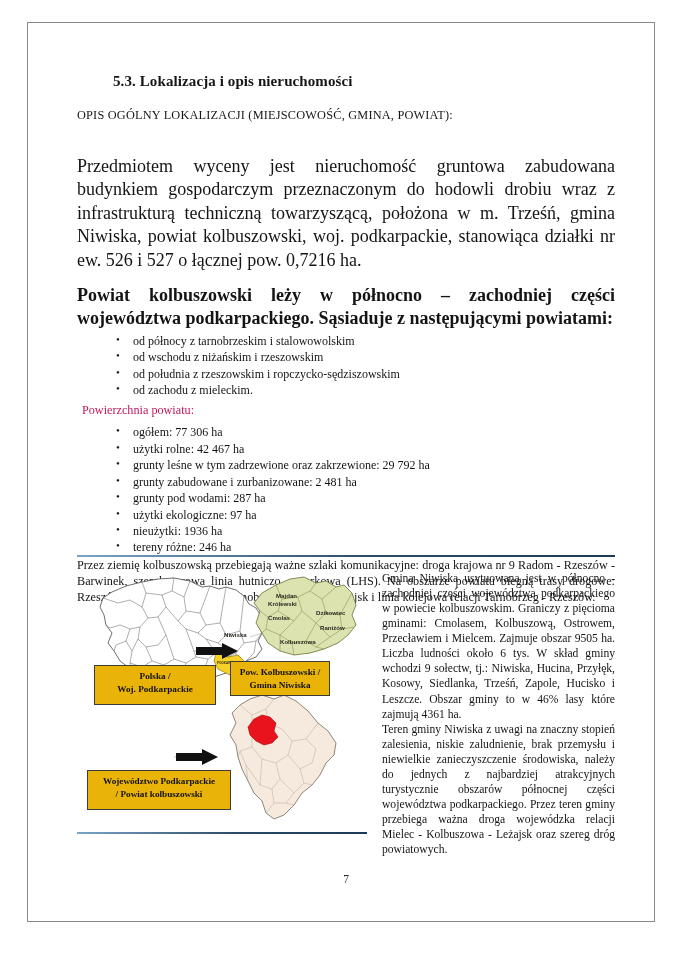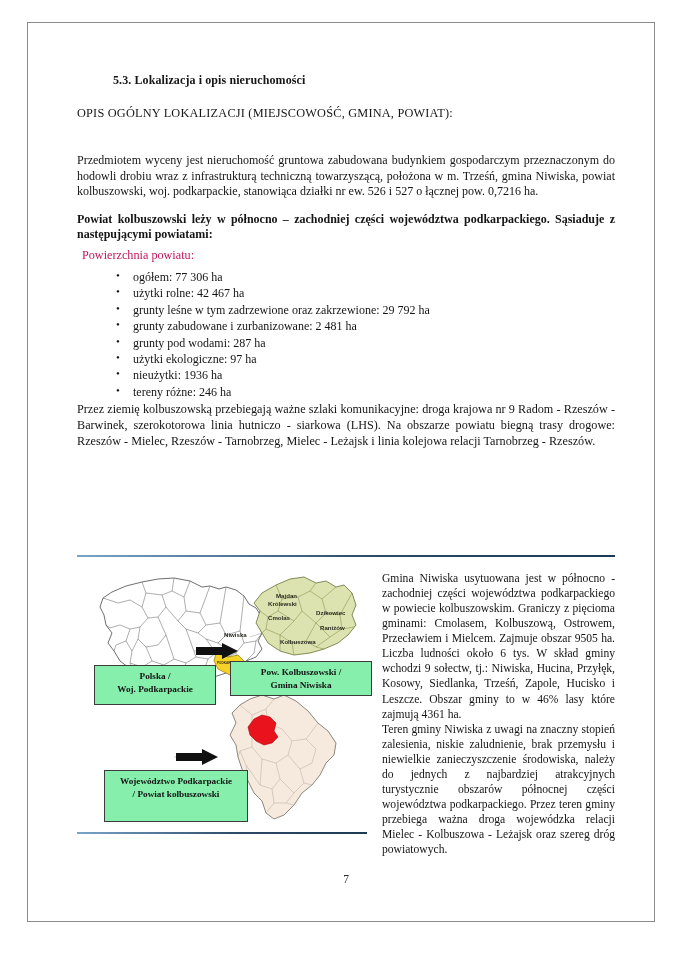--- a/index.html
+++ b/index.html
@@ -26,35 +26,35 @@
     box-sizing: border-box;
   }
   .page-inner {
     position: absolute;
     left: 49px;
     top: 50px;
     width: 538px;
     height: 820px;
   }
   h2.section-heading {
-    font-size: 12px;
+    font-size: 15px;
     font-weight: bold;
     margin: 0 0 18px 0;
     letter-spacing: 0.1px;
     color: #161616;
     padding-left: 36px;
   }
   .subhead {
     font-size: 12.3px;
     margin: 0 0 32px 0;
     color: #161616;
     letter-spacing: 0.2px;
   }
   p.body-par {
-    font-size: 12px;
+    font-size: 18px;
     line-height: 1.30;
     margin: 0 0 12px 0;
     text-align: justify;
     color: #141414;
   }
   p.body-par.tight { margin-bottom: 2px; font-weight: bold; }
   ul.doc-list {
     margin: 0 0 2px 0;
     padding: 0 0 0 56px;
     list-style: none;
@@ -119,32 +119,32 @@
   .right-col p {
     font-size: 11.6px;
     line-height: 1.30;
     margin: 0;
     text-align: justify;
     color: #141414;
   }
   .caption-box {
     position: absolute;
     border: 1px solid #3b3b3b;
-    background: #86efac;
+    background: #eab308;
     text-align: center;
     font-weight: bold;
     font-size: 9.2px;
     line-height: 1.42;
     color: #111111;
     padding: 4px 2px 4px 2px;
     box-sizing: border-box;
   }
   #cap-polska { left: 12px; top: 100px; width: 122px; height: 40px; }
-  #cap-powiat { left: 148px; top: 96px; width: 142px; height: 35px; }
-  #cap-woj    { left: 22px; top: 205px; width: 144px; height: 52px; }
+  #cap-powiat { left: 148px; top: 96px; width: 100px; height: 35px; }
+  #cap-woj    { left: 5px; top: 205px; width: 144px; height: 40px; }
   .map-svg { position: absolute; left: 0; top: 0; }
   .gm-label {
     font-family: "Liberation Sans", sans-serif;
     font-size: 6.1px;
     font-weight: bold;
     fill: #2a2a22;
   }
   .pk-label {
     font-family: "Liberation Sans", sans-serif;
     font-size: 3.1px;
@@ -168,20 +168,26 @@
   <div class="page-inner">
 
     <h2 class="section-heading">5.3. Lokalizacja i opis nieruchomości</h2>
 
     <div class="subhead">OPIS OGÓLNY LOKALIZACJI (MIEJSCOWOŚĆ, GMINA, POWIAT):</div>
 
     <p class="body-par">Przedmiotem wyceny jest nieruchomość gruntowa zabudowana budynkiem gospodarczym przeznaczonym do hodowli drobiu wraz z infrastrukturą techniczną towarzyszącą, położona w m. Trześń, gmina Niwiska, powiat kolbuszowski, woj. podkarpackie, stanowiąca działki nr ew. 526 i 527 o łącznej pow. 0,7216 ha.</p>
 
     <p class="body-par tight">Powiat kolbuszowski leży w północno – zachodniej części województwa podkarpackiego. Sąsiaduje z następującymi powiatami:</p>
 
+    <ul class="doc-list">
+      <li>od północy z tarnobrzeskim i stalowowolskim</li>
+      <li>od wschodu z niżańskim i rzeszowskim</li>
+      <li>od południa z rzeszowskim i ropczycko-sędziszowskim</li>
+      <li>od zachodu z mieleckim.</li>
+    </ul>
 
 
     <p class="flow-left">Powierzchnia powiatu:</p>
 
     <ul class="doc-list">
       <li>ogółem:  77 306 ha</li>
       <li>użytki rolne:  42 467 ha</li>
       <li>grunty leśne w tym zadrzewione oraz zakrzewione:  29 792 ha</li>
       <li>grunty zabudowane i zurbanizowane:  2 481 ha</li>
       <li>grunty pod wodami:  287 ha</li>

